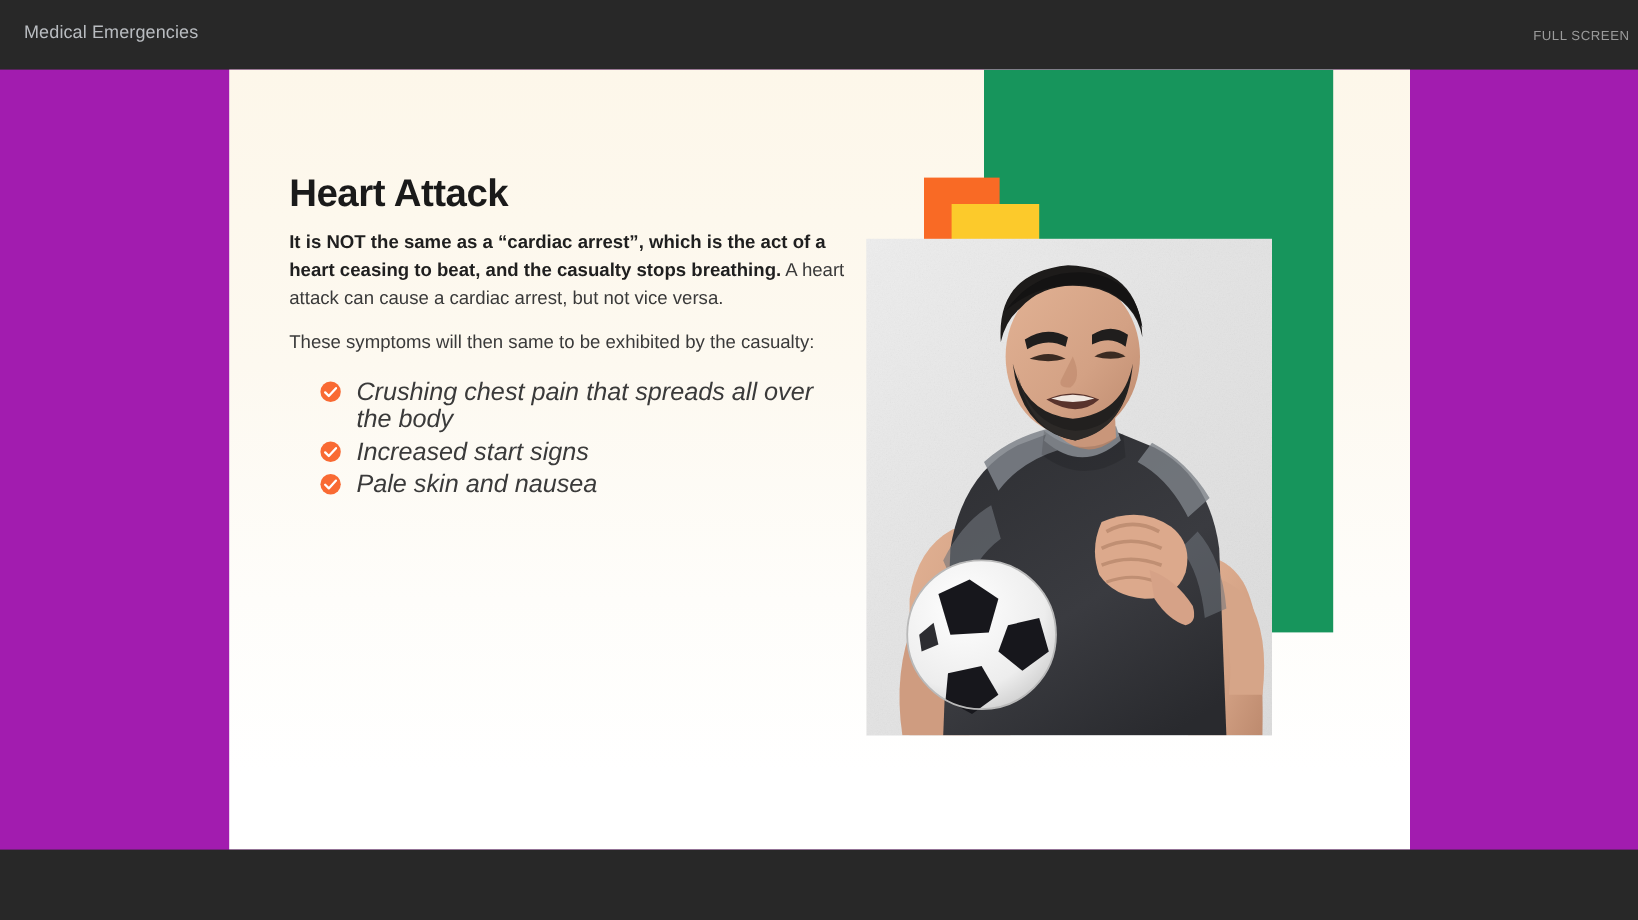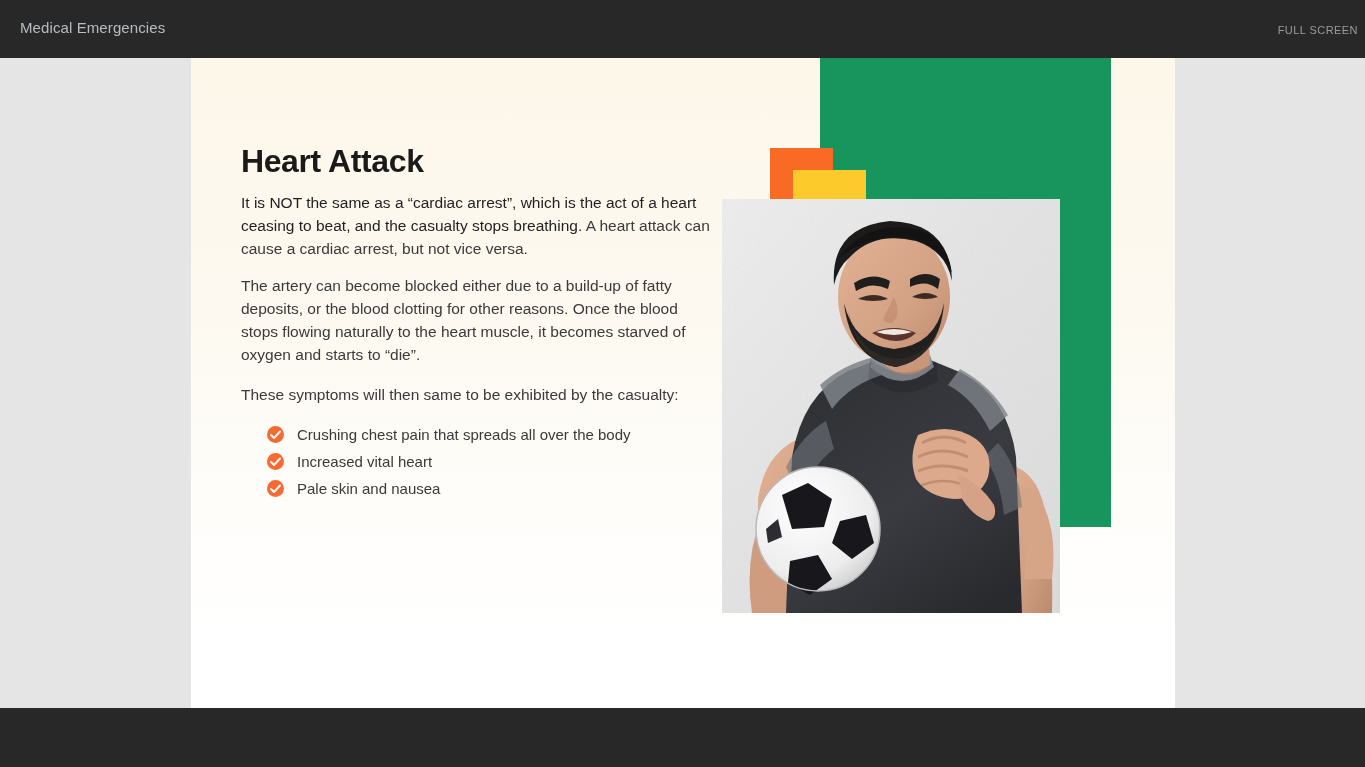--- a/index.html
+++ b/index.html
@@ -9,21 +9,21 @@
     height: 767px;
     overflow: hidden;
     background: #282828;
     font-family: "Liberation Sans", sans-serif;
   }
 
   #player {
     position: relative;
     width: 1365px;
     height: 767px;
-    background: #e5e5e5;
+    background: #a21caf;
   }
 
   
   .topbar {
     position: absolute;
     left: 0; top: 0;
     width: 1365px; height: 58px;
     background: #282828;
   }
   .course-title {
@@ -96,35 +96,36 @@
     color: #1a1a1a;
     letter-spacing: -.4px;
     margin-bottom: 12px;
   }
   .para {
     font-size: 15.5px;
     line-height: 22.8px;
     color: #3a3a3a;
     margin-bottom: 17px;
   }
-  .para .strong { font-weight: normal; color: #1f1f1f; }
+  .para .strong { font-weight: bold; color: #1f1f1f; }
   .para.intro { margin-bottom: 15px; }
 
   .bullets {
     list-style: none;
     margin-top: 12px;
     padding-left: 26px;
   }
   .bullets li {
     position: relative;
     padding-left: 30px;
     margin-bottom: 4px;
-    font-size: 15px;
+    font-size: 21px;
     line-height: 23px;
     color: #3a3a3a;
+    font-style: italic;
   }
   .check-icon {
     position: absolute;
     left: 0; top: 3px;
     width: 17px; height: 17px;
     border-radius: 50%;
     background: #f96a33;
     display: block;
   }
   .check-icon svg { position: absolute; left: 3px; top: 3.5px; }
@@ -247,40 +248,39 @@
           <path d="M148 160 Q180 186 214 162 L216 182 Q180 206 146 180 Z" fill="#000" opacity="0.12"></path>
         </g>
       </svg>
     </div>
 
     <div class="content">
       <h1 class="slide-title">Heart Attack</h1>
 
       <p class="para intro"><span class="strong">It is NOT the same as a “cardiac arrest”, which is the act of a heart ceasing to beat, and the casualty stops breathing.</span><span> A heart attack can cause a cardiac arrest, but not vice versa.</span></p>
 
-      <p class="para">The artery can become blocked either due to a build-up of fatty deposits, or the blood clotting for other reasons. Once the blood stops flowing naturally to the heart muscle, it becomes starved of oxygen and starts to “die”.</p>
 
       <p class="para">These symptoms will then same to be exhibited by the casualty:</p>
 
       <ul class="bullets">
         <li>
           <span class="check-icon">
             <svg width="11" height="10" viewBox="0 0 11 10">
                 <path d="M1 5 L4 8 L10 1.5" stroke="#ffffff" stroke-width="1.9" fill="none" stroke-linecap="round" stroke-linejoin="round"></path>
               </svg>
           </span>
           <span>Crushing chest pain that spreads all over the body</span>
         </li>
         <li>
           <span class="check-icon">
             <svg width="11" height="10" viewBox="0 0 11 10">
                 <path d="M1 5 L4 8 L10 1.5" stroke="#ffffff" stroke-width="1.9" fill="none" stroke-linecap="round" stroke-linejoin="round"></path>
               </svg>
           </span>
-          <span>Increased vital heart</span>
+          <span>Increased start signs</span>
         </li>
         <li>
           <span class="check-icon">
             <svg width="11" height="10" viewBox="0 0 11 10">
                 <path d="M1 5 L4 8 L10 1.5" stroke="#ffffff" stroke-width="1.9" fill="none" stroke-linecap="round" stroke-linejoin="round"></path>
               </svg>
           </span>
           <span>Pale skin and nausea</span>
         </li>
       </ul>

